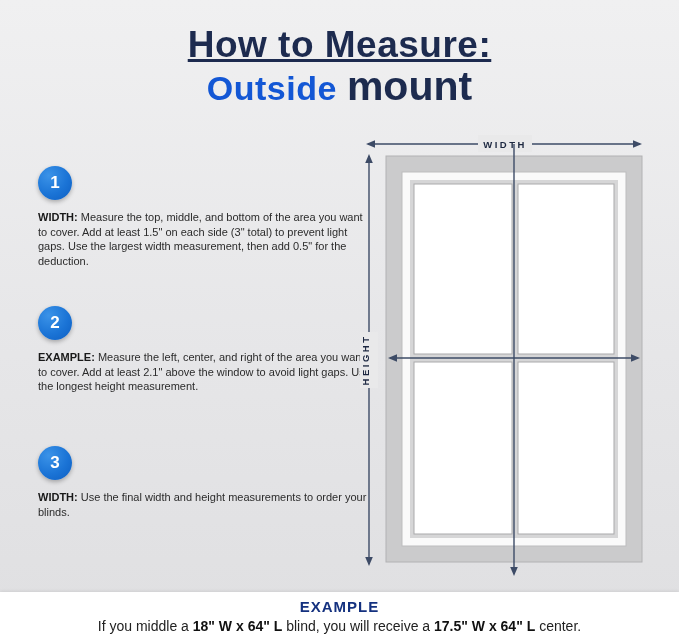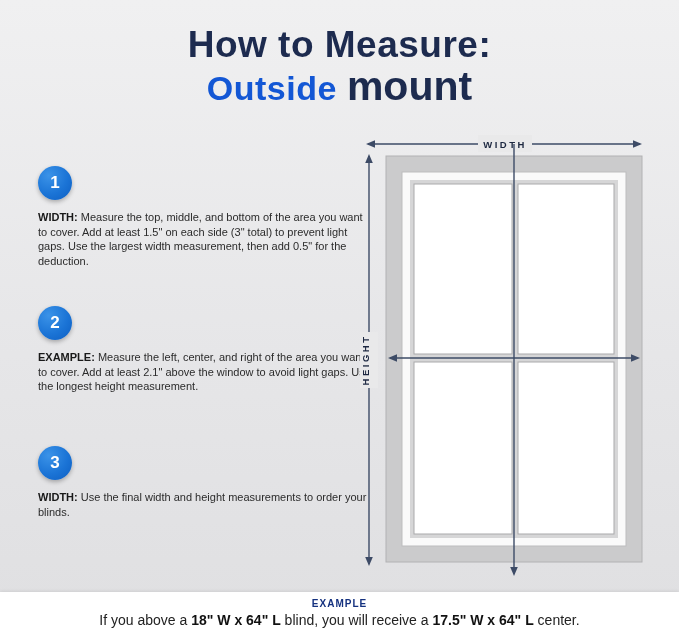--- a/index.html
+++ b/index.html
@@ -5,21 +5,21 @@
   html,body{margin:0;padding:0;}
   .canvas{
     position:relative;
     width:679px;height:644px;
     background:linear-gradient(180deg,#f0f0f1 0%,#e6e6e8 55%,#dfdfe1 100%);
     font-family:"Liberation Sans",sans-serif;
     overflow:hidden;
   }
   
   .title{position:absolute;top:24px;left:0;width:100%;text-align:center;color:#1d2b4f;}
-  .title-line1{font-size:37px;font-weight:700;letter-spacing:.5px;}
+  .title-line1{font-size:37px;font-weight:700;letter-spacing:.5px;text-decoration:underline;}
   .title-line2{margin-top:0px;line-height:1;}
   .outside{color:#1357d5;font-size:34px;font-weight:700;letter-spacing:.5px;}
   .mount{font-size:41px;font-weight:700;color:#1d2b4f;margin-left:10px;}
   
   .step{position:absolute;left:38px;width:336px;}
   .step-num{
     width:34px;height:34px;border-radius:50%;
     background:radial-gradient(circle at 32% 28%,#3b93e8 0%,#1b74d6 55%,#0d5ec2 100%);
     color:#fff;font-weight:700;font-size:17px;
     display:flex;align-items:center;justify-content:center;
@@ -31,21 +31,21 @@
   .step-2{top:306px;}
   .step-3{top:446px;}
   
   .diagram{position:absolute;left:356px;top:130px;text-decoration:underline;}
   
   .footer{
     position:absolute;left:0;bottom:0;width:100%;height:52px;
     background:#ffffff;text-align:center;
     box-shadow:0 -1px 3px rgba(0,0,0,.08);
   }
-  .footer-heading{margin-top:6px;font-size:10px;font-weight:800;letter-spacing:1px;color:#14317f;}
+  .footer-heading{margin-top:6px;font-size:15px;font-weight:800;letter-spacing:1px;color:#14317f;}
   .footer-text{margin-top:3px;font-size:14px;color:#222;}
   .footer-text b{font-weight:700;color:#111;}
 </style>
 </head>
 <body>
 
 <div class="canvas">
 
   <div class="title">
     <div class="title-line1">How to Measure:</div>
@@ -106,17 +106,17 @@
 
       <line x1="34" y1="228" x2="282" y2="228" stroke="#3d4b66" stroke-width="1.4"></line>
       <polygon points="32,228 41,224.2 41,231.8" fill="#3d4b66"></polygon>
       <polygon points="284,228 275,224.2 275,231.8" fill="#3d4b66"></polygon>
     </svg>
   </div>
 
   <div class="footer">
     <div class="footer-heading">EXAMPLE</div>
     <div class="footer-text">
-      <span>If you above a </span><b>18" W x 64" L</b><span> blind, you will receive a </span><b>17.5" W x 64" L</b><span> center.</span>
+      <span>If you middle a </span><b>18" W x 64" L</b><span> blind, you will receive a </span><b>17.5" W x 64" L</b><span> center.</span>
     </div>
   </div>
 
 </div>
 
 </body></html>

